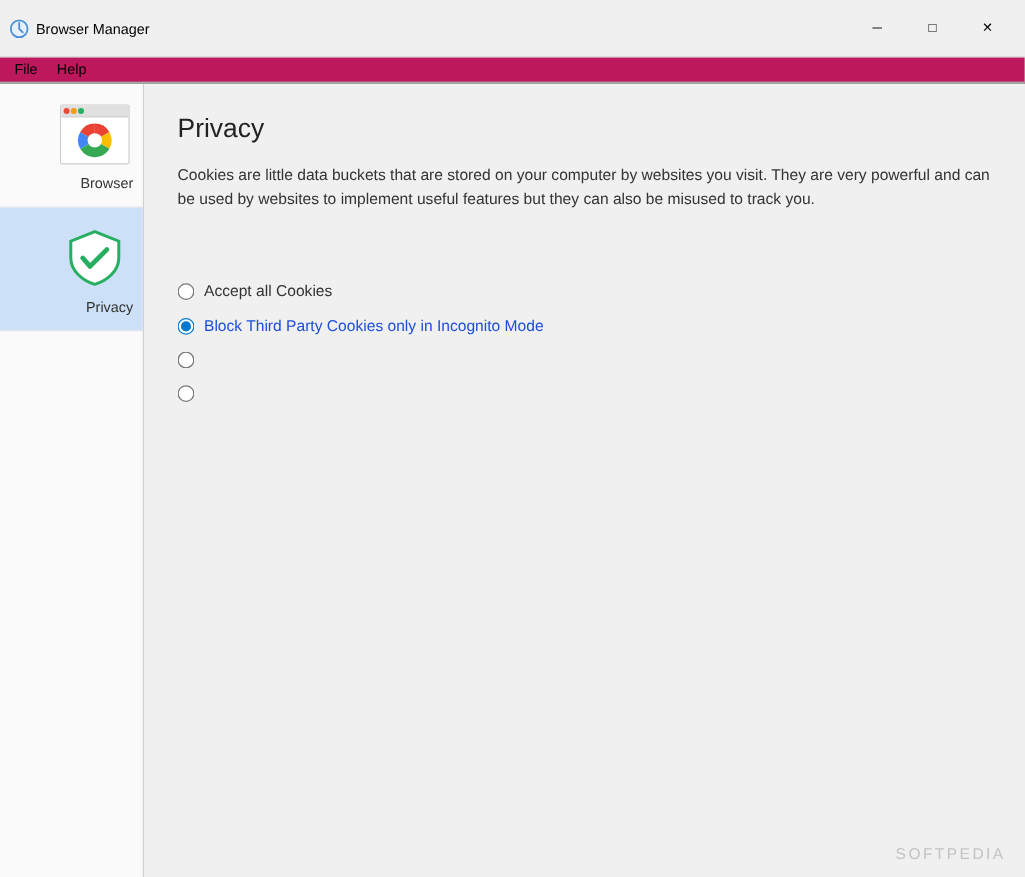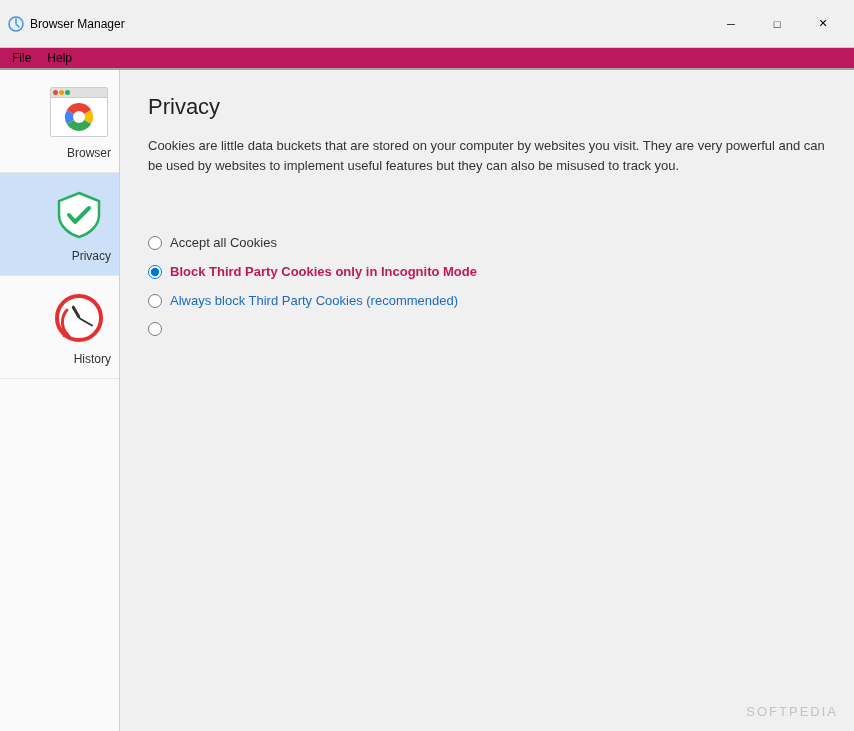--- a/index.html
+++ b/index.html
@@ -367,64 +367,47 @@
 
           <path d="M16 26 L22 33 L36 19" stroke="#27ae60" stroke-width="4" stroke-linecap="round" stroke-linejoin="round" fill="none"></path>
         </svg>
       </div>
       <span class="sidebar-item-label">Privacy</span>
     </div>
 
 
 
 
-    <div class="sidebar-item">
-      <div class="sidebar-item-icon">
-        <div class="history-clock">
-          <div class="clock-hand-hour"></div>
-          <div class="clock-hand-min"></div>
-
-          <svg width="48" height="48" viewBox="0 0 48 48" style="position:absolute;top:0;left:0;">
-            <path d="M8 36 A18 18 0 0 1 8 12" stroke="#e53030" stroke-width="3" fill="none" stroke-linecap="round"></path>
-            <path d="M5 38 L8 36 L11 39" stroke="#e53030" stroke-width="2.5" fill="none" stroke-linecap="round" stroke-linejoin="round"></path>
-          </svg>
-        </div>
-      </div>
-      <span class="sidebar-item-label">History</span>
-    </div>
 
   </div>
 
   <div class="content-area">
     <h1 class="content-title">Privacy</h1>
     <p class="content-description">Cookies are little data buckets that are stored on your computer by websites you visit. They are very powerful and can be used by websites to implement useful features but they can also be misused to track you.</p>
 
     <div class="radio-group">
 
       <label class="radio-item">
         <input type="radio" name="cookie-policy" style="">
         <span class="radio-label">Accept all Cookies</span>
       </label>
 
       <label class="radio-item">
         <input type="radio" name="cookie-policy" checked="" style="">
         <span class="radio-label">
-          <span style="color:#be185d; font-weight:700;margin-top:20px;">Block Third Party Cookies only in Incognito Mode</span>
-        </span>
-      </label>
-
-      <label class="radio-item">
-        <input type="radio" name="cookie-policy" style="">
-        <span class="radio-label">
-          <span style="color:#1a6bbf; font-weight:500;">Always block Third Party Cookies (recommended)</span>
+          <span style="color:#1d4ed8; font-weight:400;margin-top:20px;">Block Third Party Cookies only in Incognito Mode</span>
         </span>
       </label>
 
       <label class="radio-item">
         <input type="radio" name="cookie-policy" style="">
       </label>
 
+      <label class="radio-item">
+        <input type="radio" name="cookie-policy" style="">
+      </label>
+
     </div>
 
     <div class="watermark">SOFTPEDIA</div>
   </div>
 
 </div>
 
 </body></html>

